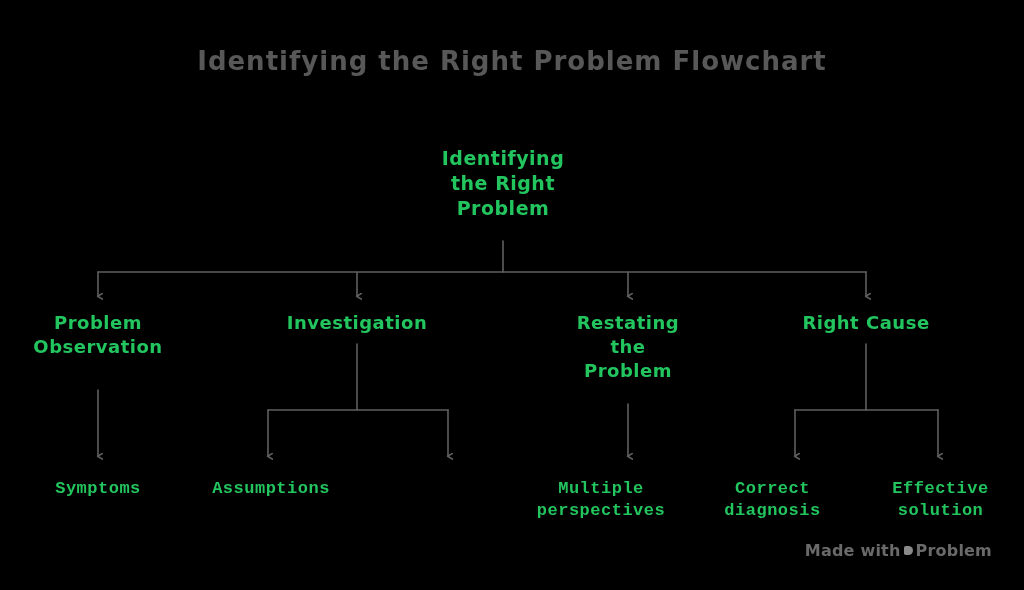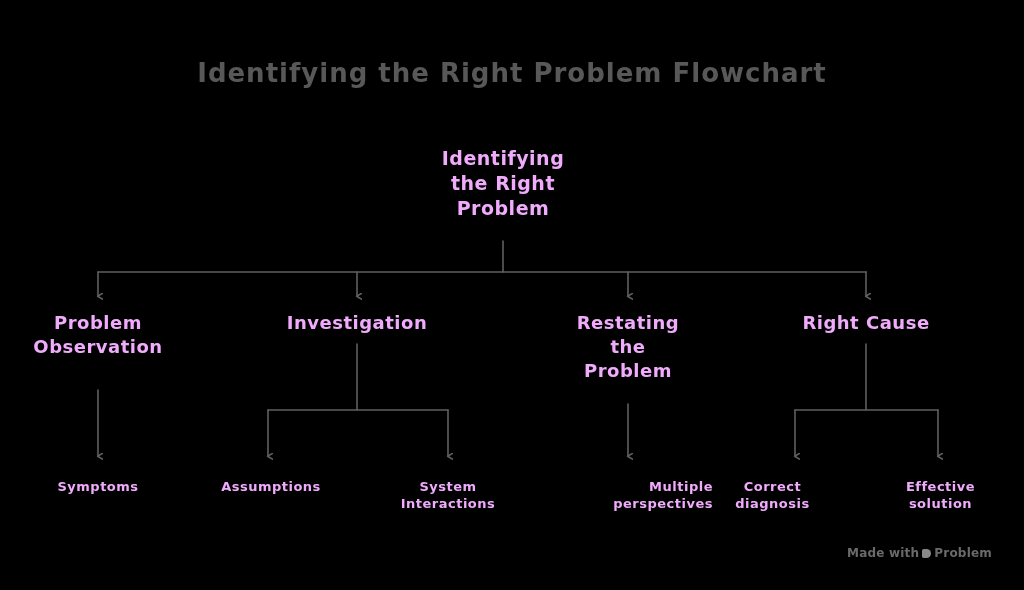--- a/index.html
+++ b/index.html
@@ -22,48 +22,48 @@
   svg#lines {
     position: absolute;
     left: 0;
     top: 0;
     width: 1024px;
     height: 590px;
   }
   .node {
     position: absolute;
     text-align: center;
-    color: #f0abfc;
+    color: #22c55e;
     font-family: "DejaVu Sans", sans-serif;
     font-weight: bold;
     letter-spacing: 0.5px;
     line-height: 1.32;
     white-space: pre-line;
   }
   #title {
     position: absolute;
     left: 0;
-    top: 58px;
+    top: 46px;
     width: 1024px;
     text-align: center;
     color: #585858;
     font-size: 26px;
     font-weight: bold;
     letter-spacing: 1px;
     font-family: "DejaVu Sans", sans-serif;
   }
   .lvl0 { font-size: 19px; }
   .lvl1 { font-size: 18px; }
-  .lvl2 { font-size: 13px; }
+  .lvl2 { font-size: 17px; font-family: Liberation Mono, monospace; }
   #watermark {
     position: absolute;
     right: 32px;
     bottom: 30px;
     color: #6a6a6a;
-    font-size: 12px;
+    font-size: 16px;
     font-weight: bold;
     letter-spacing: 0.2px;
     display: flex;
     align-items: center;
     gap: 3px;
     font-family: "DejaVu Sans", sans-serif;
   }
   #watermark .mark {
     display: inline-block;
     width: 9px;
@@ -124,24 +124,22 @@
   <div class="node lvl1" style="left:543px; top:311px; width:170px;">Restating
 the
 Problem</div>
 
   <div class="node lvl1" style="left:776px; top:311px; width:180px;">Right Cause</div>
 
   <div class="node lvl2" style="left:13px; top:478px; width:170px;">Symptoms</div>
 
   <div class="node lvl2" style="left:186px; top:478px; width:170px;">Assumptions</div>
 
-  <div class="node lvl2" style="left:363px; top:478px; width:170px;">System
-Interactions</div>
 
-  <div class="node lvl2" style="left:543px; top:478px; width:170px;text-align:right;">Multiple
+  <div class="node lvl2" style="left:516px; top:478px; width:170px;">Multiple
 perspectives</div>
 
   <div class="node lvl2" style="left:700px; top:478px; width:145px;">Correct
 diagnosis</div>
 
   <div class="node lvl2" style="left:868px; top:478px; width:145px;">Effective
 solution</div>
 
   <div id="watermark">
     <span>Made with</span>

